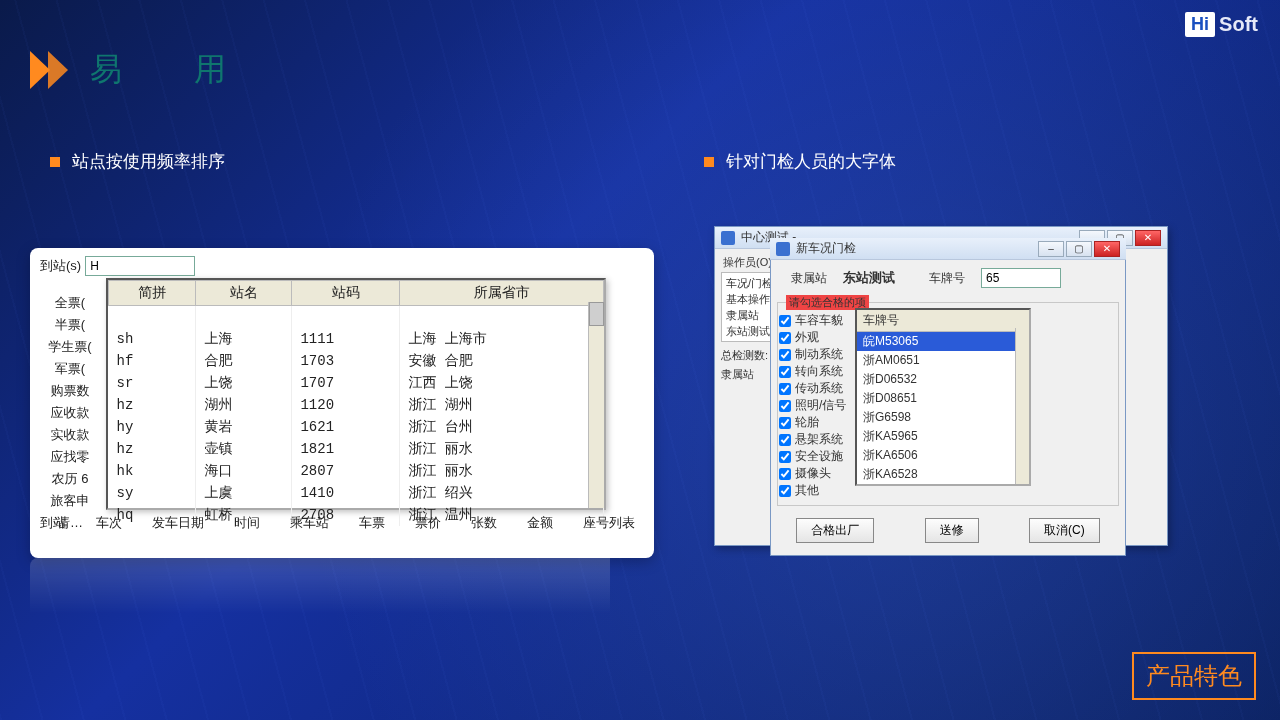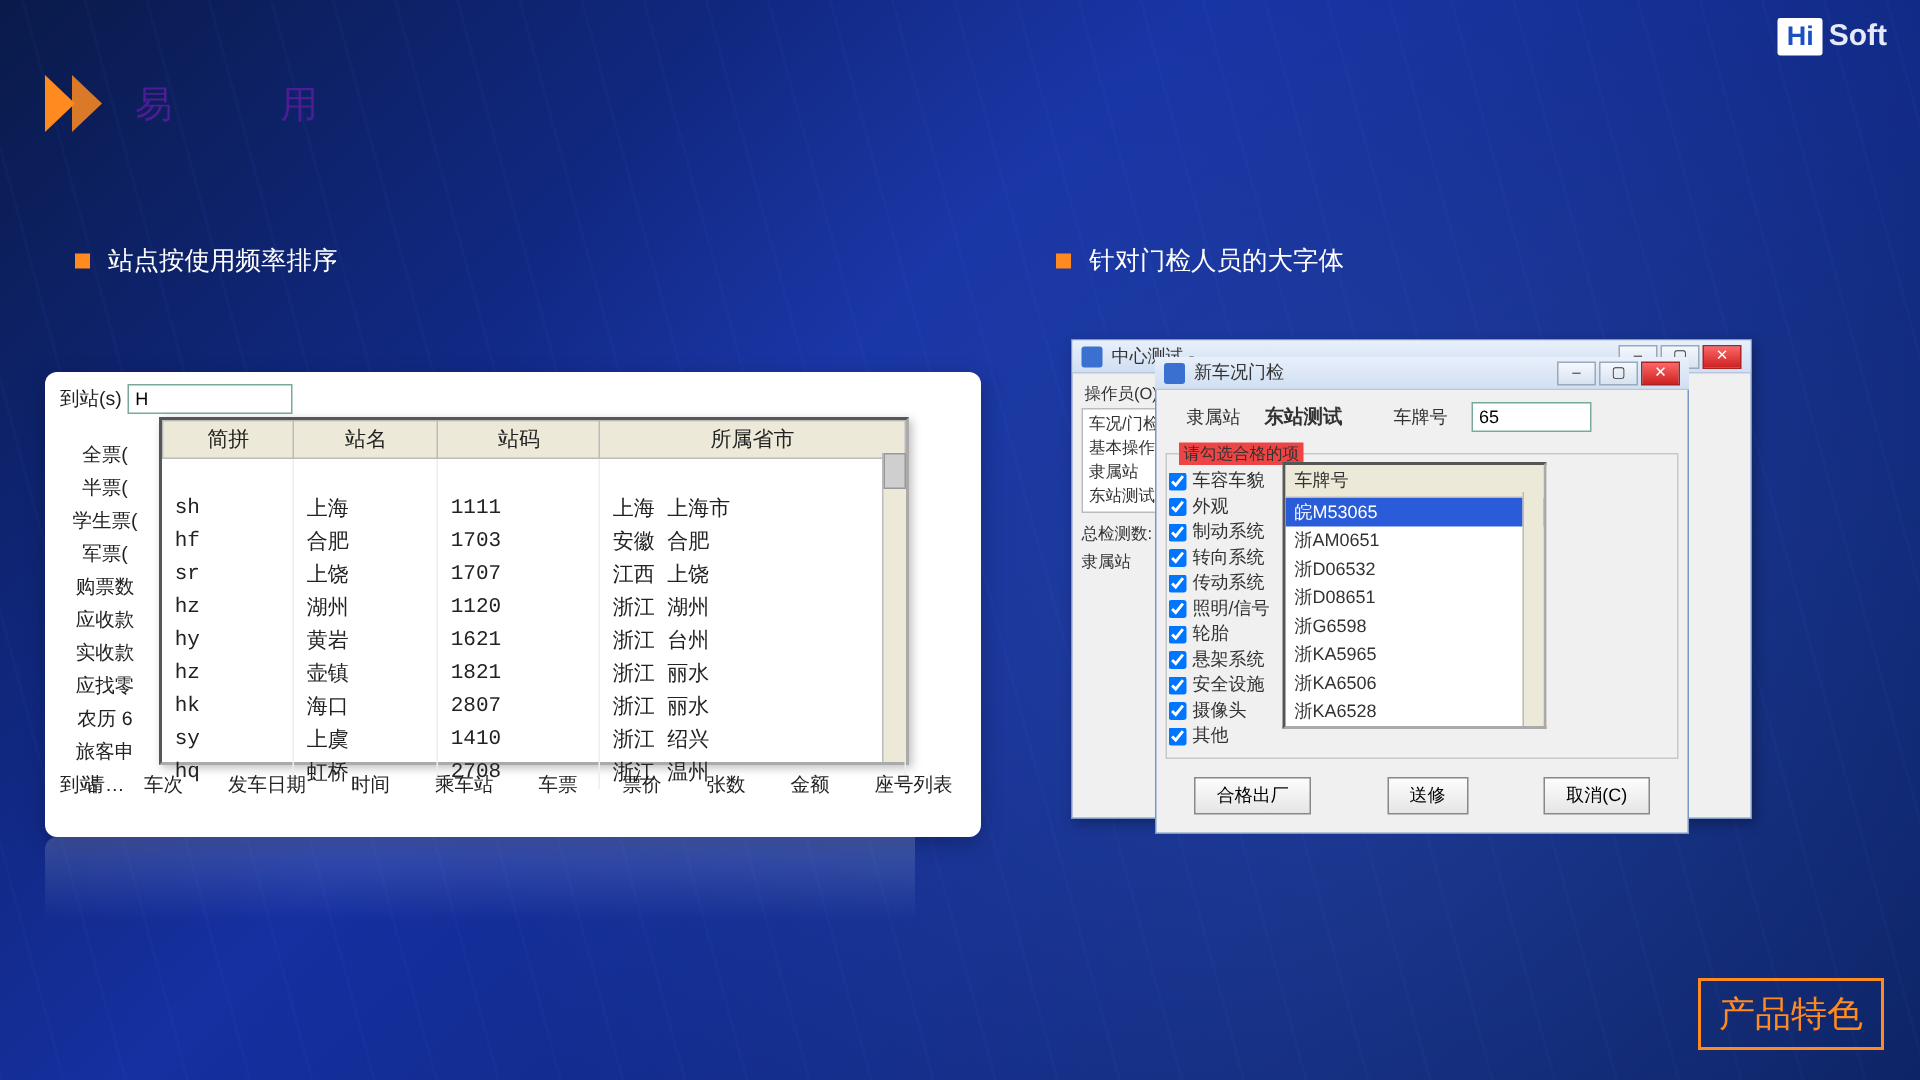--- a/index.html
+++ b/index.html
@@ -14,23 +14,23 @@
     background:
       repeating-linear-gradient(75deg, rgba(80,120,255,0.04) 0 2px, transparent 2px 40px),
       radial-gradient(circle at 70% 60%, rgba(100,150,255,0.18), transparent 60%);
     pointer-events: none;
   }
   .logo { position: absolute; top: 12px; right: 22px; display: flex; gap: 4px; align-items: center; }
   .logo-hi { background: #fff; color: #1a50c0; font-weight: 700; font-size: 18px; padding: 2px 6px; border-radius: 2px; font-family: Arial; }
   .logo-soft { color: #e6e9f8; font-weight: 700; font-size: 20px; font-family: Arial; }
   .slide-title { position: absolute; top: 48px; left: 28px; display: flex; align-items: center; gap: 8px; }
   .arrows svg { display: block; }
-  .cn-title { color: #4c1d95; font-size: 25px; font-weight: 400; letter-spacing: 2px; }
+  .cn-title { color: #0f766e; font-size: 32px; font-weight: 400; letter-spacing: 2px; }
   .cn-title span.sp { display: inline-block; width: 70px; }
-  .bullet { position: absolute; color: #fff; font-size: 17px; display: flex; align-items: center; gap: 12px; margin-top: 12px; }
+  .bullet { position: absolute; color: #fff; font-size: 17px; display: flex; align-items: center; gap: 12px; }
   .bullet .sq { width: 10px; height: 10px; background: #ff8a1f; display: inline-block; }
   .footer-badge {
     position: absolute; bottom: 20px; right: 24px;
     border: 2px solid #ff8a1f; padding: 6px 12px;
     color: #ff8a1f; font-size: 24px; font-weight: 500;
   }
   .win7 {
     position: absolute; background: #f0f0f0; border: 1px solid #6a8fbf;
     box-shadow: 2px 3px 8px rgba(0,0,0,0.3);
   }

